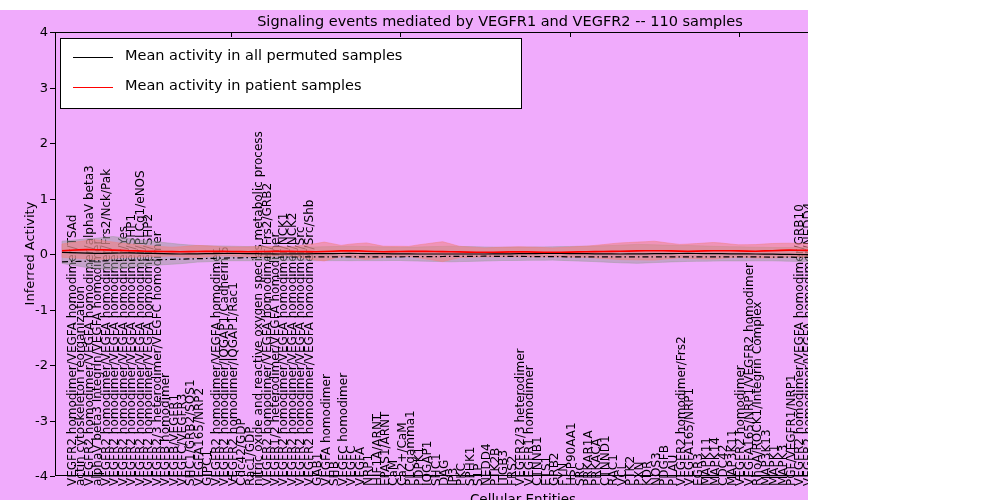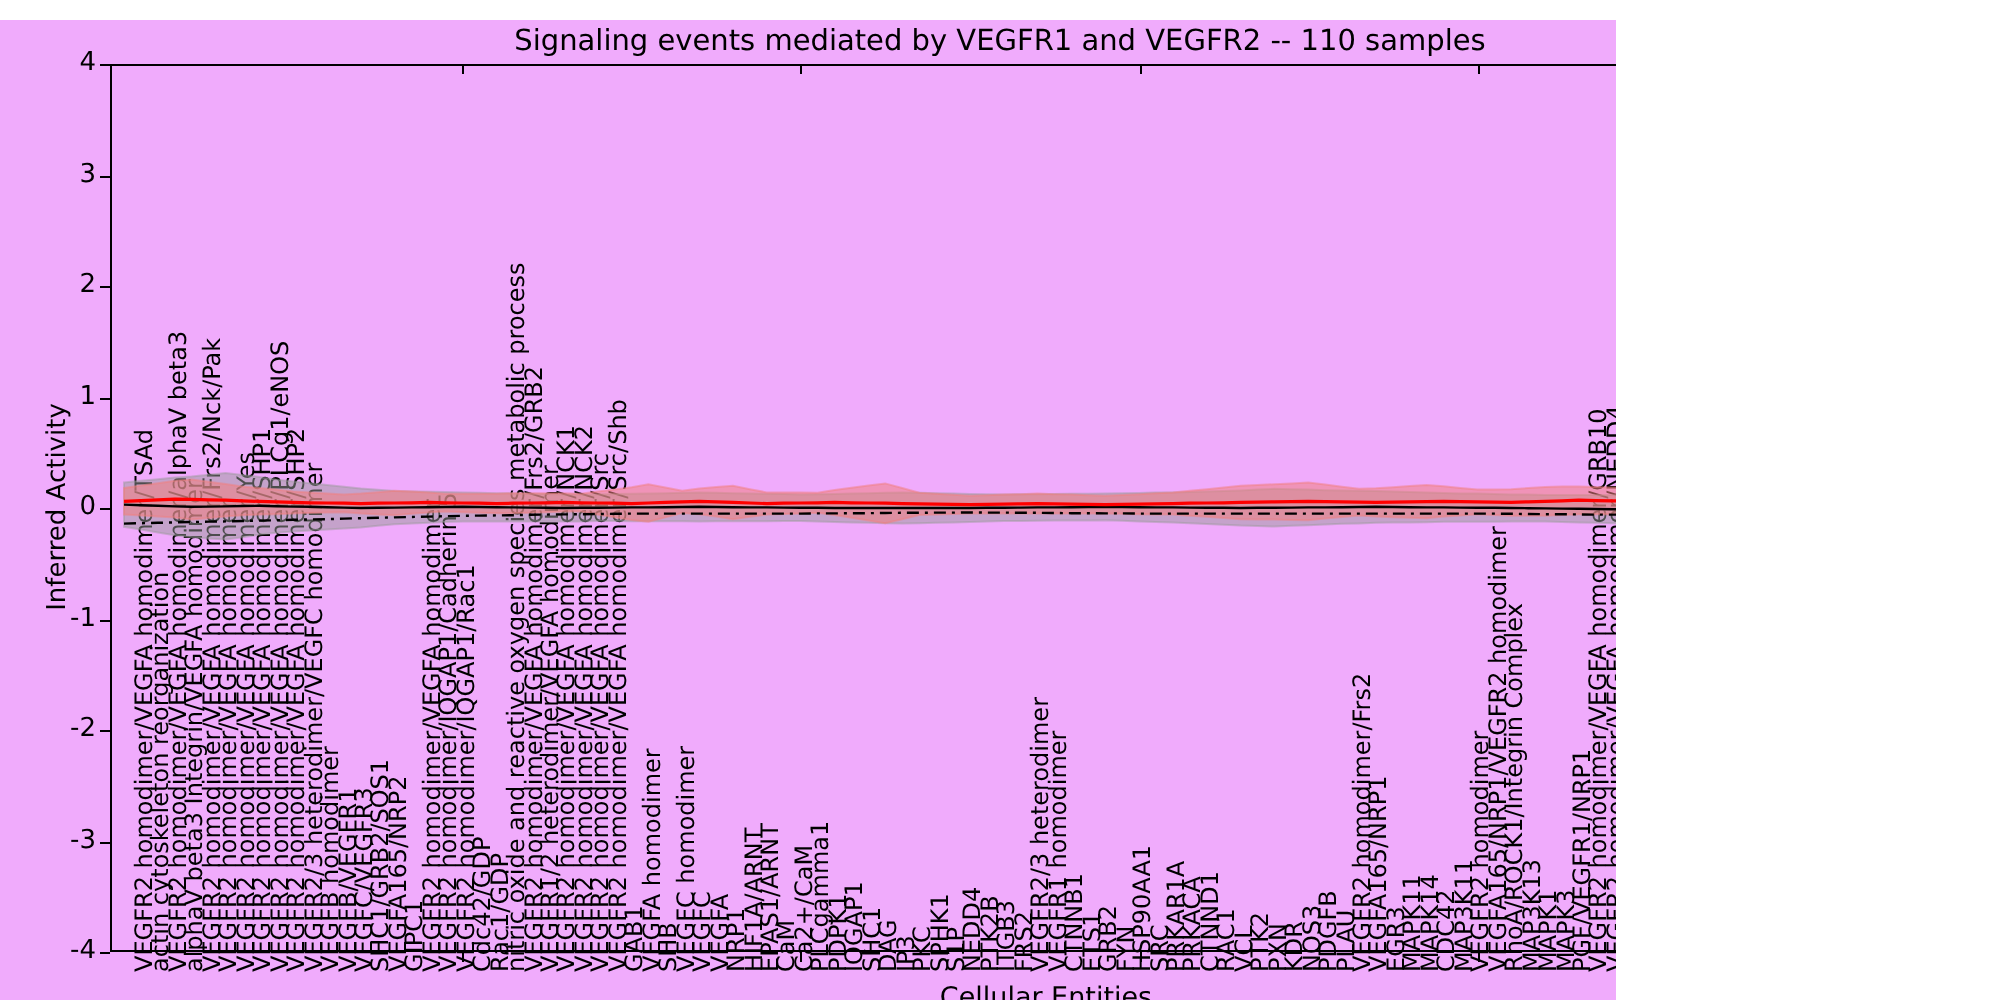--- a/index.html
+++ b/index.html
@@ -188,13 +188,23 @@
     </div>
 
   <svg class="plot" width="1000" height="500">
       <path d="M62.0,231.2L70.5,230.4L78.9,229.6L87.4,228.7L95.8,228.3L104.3,227.4L112.8,226.5L121.2,227.5L129.7,228.5L138.1,229.8L146.6,230.7L155.0,231.6L163.5,232.5L172.0,233.4L180.4,234.3L188.9,234.9L197.3,235.5L205.8,235.7L214.3,235.9L222.7,236.0L231.2,236.2L239.6,236.4L248.1,236.6L256.6,236.7L265.0,236.9L273.5,237.0L281.9,237.2L290.4,237.2L298.8,237.2L307.3,237.0L315.8,236.9L324.2,236.7L332.7,236.6L341.1,236.4L349.6,236.2L358.1,236.4L366.5,236.6L375.0,236.7L383.4,236.9L391.9,237.0L400.3,237.2L408.8,237.1L417.3,237.0L425.7,236.8L434.2,236.6L442.6,236.4L451.1,236.2L459.6,236.4L468.0,236.6L476.5,236.8L484.9,237.0L493.4,237.1L501.9,237.2L510.3,237.1L518.8,237.1L527.2,237.0L535.7,236.9L544.1,236.9L552.6,236.8L561.1,236.6L569.5,236.5L578.0,236.3L586.4,236.2L594.9,236.0L603.4,235.8L611.8,235.5L620.3,235.2L628.7,234.8L637.2,234.4L645.7,234.6L654.1,234.8L662.6,235.1L671.0,235.3L679.5,235.4L687.9,235.5L696.4,235.7L704.9,236.0L713.3,236.3L721.8,236.5L730.2,236.7L738.7,236.8L747.2,237.0L755.6,237.2L764.1,237.3L772.5,237.5L781.0,237.5L789.4,237.5L797.9,237.5L806.4,237.5L814.8,237.6L823.3,237.7L831.7,238.0L840.2,238.3L848.7,238.5L857.1,238.8L865.6,239.1L874.0,239.4L882.5,239.5L891.0,239.6L899.4,239.7L907.9,239.7L916.3,239.8L924.8,239.8L933.2,240.0L941.7,240.1L950.2,240.0L958.6,239.9L967.1,239.8L975.5,239.7L984.0,239.6L984.0,254.0L975.5,254.1L967.1,254.2L958.6,254.3L950.2,254.4L941.7,254.5L933.2,254.4L924.8,254.3L916.3,254.0L907.9,253.8L899.4,253.5L891.0,253.3L882.5,253.0L874.0,252.7L865.6,252.6L857.1,252.5L848.7,252.4L840.2,252.3L831.7,252.2L823.3,252.1L814.8,251.9L806.4,251.6L797.9,251.4L789.4,251.2L781.0,251.0L772.5,250.8L764.1,250.8L755.6,250.8L747.2,250.9L738.7,250.9L730.2,250.9L721.8,250.9L713.3,251.1L704.9,251.2L696.4,251.3L687.9,251.4L679.5,251.7L671.0,251.9L662.6,252.3L654.1,252.6L645.7,252.9L637.2,253.3L628.7,253.0L620.3,252.8L611.8,252.4L603.4,252.0L594.9,251.6L586.4,251.3L578.0,251.0L569.5,250.7L561.1,250.4L552.6,250.1L544.1,250.2L535.7,250.2L527.2,250.3L518.8,250.4L510.3,250.5L501.9,250.5L493.4,250.8L484.9,251.0L476.5,251.2L468.0,251.4L459.6,251.6L451.1,251.8L442.6,251.6L434.2,251.4L425.7,251.2L417.3,251.0L408.8,250.8L400.3,250.5L391.9,250.5L383.4,250.6L375.0,250.6L366.5,250.6L358.1,250.6L349.6,250.7L341.1,250.6L332.7,250.6L324.2,250.6L315.8,250.6L307.3,250.5L298.8,250.5L290.4,250.7L281.9,250.8L273.5,250.8L265.0,250.8L256.6,250.7L248.1,250.7L239.6,250.7L231.2,250.7L222.7,251.0L214.3,251.4L205.8,251.8L197.3,252.1L188.9,252.9L180.4,253.7L172.0,254.2L163.5,254.7L155.0,255.3L146.6,255.8L138.1,256.4L129.7,257.3L121.2,258.6L112.8,259.8L104.3,259.2L95.8,258.6L87.4,257.6L78.9,256.2L70.5,254.8L62.0,253.4Z" fill="#999999" fill-opacity="0.5" stroke="#999999" stroke-opacity="0.45"></path>
       <path d="M62.0,234.0L70.5,232.8L78.9,231.6L87.4,230.4L95.8,229.8L104.3,230.9L112.8,232.0L121.2,233.2L129.7,234.0L138.1,234.8L146.6,235.7L155.0,236.2L163.5,236.7L172.0,237.2L180.4,236.8L188.9,236.1L197.3,235.4L205.8,235.8L214.3,236.2L222.7,236.9L231.2,236.9L239.6,236.9L248.1,236.9L256.6,236.6L265.0,236.6L273.5,236.6L281.9,236.6L290.4,236.9L298.8,235.8L307.3,234.7L315.8,233.6L324.2,232.1L332.7,233.7L341.1,235.4L349.6,234.2L358.1,233.5L366.5,232.9L375.0,234.6L383.4,236.2L391.9,236.3L400.3,236.3L408.8,236.4L417.3,235.0L425.7,233.9L434.2,232.8L442.6,231.7L451.1,234.0L459.6,236.4L468.0,236.9L476.5,237.4L484.9,237.9L493.4,237.6L501.9,237.3L510.3,237.1L518.8,236.8L527.2,237.1L535.7,237.3L544.1,237.6L552.6,237.9L561.1,237.5L569.5,237.1L578.0,236.6L586.4,236.2L594.9,235.4L603.4,234.6L611.8,233.7L620.3,232.9L628.7,232.5L637.2,232.1L645.7,231.7L654.1,231.2L662.6,232.3L671.0,233.4L679.5,234.4L687.9,234.1L696.4,233.6L704.9,233.0L713.3,232.5L721.8,233.1L730.2,234.0L738.7,234.8L747.2,234.7L755.6,234.6L764.1,234.0L772.5,233.5L781.0,233.3L789.4,233.2L797.9,233.5L806.4,233.7L814.8,234.1L823.3,234.6L831.7,234.6L840.2,234.6L848.7,234.0L857.1,233.5L865.6,233.0L874.0,232.6L882.5,232.3L891.0,232.1L899.4,231.8L907.9,231.5L916.3,231.7L924.8,231.8L933.2,231.9L941.7,232.1L950.2,231.7L958.6,231.3L967.1,231.3L975.5,231.3L984.0,231.2L984.0,245.7L975.5,245.3L967.1,244.9L958.6,244.4L950.2,244.4L941.7,244.3L933.2,244.7L924.8,245.1L916.3,245.5L907.9,245.9L899.4,245.9L891.0,245.9L882.5,245.9L874.0,245.9L865.6,245.8L857.1,245.7L848.7,245.7L840.2,245.7L831.7,246.2L823.3,246.8L814.8,246.9L806.4,247.1L797.9,247.1L789.4,247.1L781.0,247.5L772.5,247.9L764.1,247.9L755.6,247.9L747.2,247.5L738.7,247.1L730.2,247.7L721.8,248.3L713.3,249.1L704.9,248.9L696.4,248.6L687.9,248.3L679.5,247.7L671.0,248.5L662.6,249.3L654.1,250.1L645.7,250.0L637.2,249.8L628.7,249.7L620.3,249.6L611.8,249.0L603.4,248.4L594.9,247.9L586.4,247.3L578.0,247.2L569.5,247.1L561.1,246.9L552.6,246.8L544.1,246.8L535.7,246.8L527.2,246.8L518.8,246.8L510.3,246.8L501.9,246.8L493.4,246.8L484.9,246.8L476.5,247.0L468.0,247.2L459.6,247.5L451.1,249.6L442.6,251.6L434.2,250.2L425.7,248.9L417.3,247.5L408.8,246.4L400.3,246.7L391.9,247.0L383.4,247.3L375.0,248.4L366.5,249.6L358.1,248.3L349.6,247.1L341.1,246.5L332.7,248.7L324.2,250.9L315.8,250.0L307.3,248.6L298.8,247.2L290.4,245.8L281.9,245.8L273.5,246.1L265.0,246.4L256.6,246.6L248.1,246.6L239.6,246.4L231.2,246.1L222.7,245.8L214.3,246.2L205.8,246.9L197.3,247.6L188.9,247.2L180.4,246.8L172.0,246.1L163.5,246.3L155.0,246.5L146.6,246.8L138.1,247.1L129.7,247.3L121.2,247.6L112.8,248.3L104.3,249.0L95.8,249.7L87.4,248.7L78.9,248.3L70.5,247.8L62.0,247.3Z" fill="#f08080" fill-opacity="0.55" stroke="#f08080" stroke-opacity="0.49500000000000005"></path>
       <polyline points="62.0,251.8 70.5,251.6 78.9,251.4 87.4,251.2 95.8,251.0 104.3,250.8 112.8,250.7 121.2,250.5 129.7,250.3 138.1,250.1 146.6,249.9 155.0,249.7 163.5,249.6 172.0,249.3 180.4,249.1 188.9,248.9 197.3,248.7 205.8,248.5 214.3,248.3 222.7,248.1 231.2,247.9 239.6,247.8 248.1,247.7 256.6,247.6 265.0,247.4 273.5,247.3 281.9,247.2 290.4,247.1 298.8,247.0 307.3,246.9 315.8,246.8 324.2,246.8 332.7,246.8 341.1,246.8 349.6,246.8 358.1,246.8 366.5,246.8 375.0,246.8 383.4,246.8 391.9,246.8 400.3,246.8 408.8,246.7 417.3,246.7 425.7,246.6 434.2,246.6 442.6,246.5 451.1,246.4 459.6,246.4 468.0,246.3 476.5,246.3 484.9,246.2 493.4,246.3 501.9,246.3 510.3,246.4 518.8,246.4 527.2,246.5 535.7,246.6 544.1,246.6 552.6,246.7 561.1,246.7 569.5,246.8 578.0,246.8 586.4,246.8 594.9,246.8 603.4,246.8 611.8,246.8 620.3,246.8 628.7,246.8 637.2,246.8 645.7,246.8 654.1,246.8 662.6,246.8 671.0,246.8 679.5,246.8 687.9,246.8 696.4,246.8 704.9,246.8 713.3,246.8 721.8,246.8 730.2,246.8 738.7,246.8 747.2,246.8 755.6,246.9 764.1,247.0 772.5,247.1 781.0,247.1 789.4,247.2 797.9,247.3 806.4,247.3 814.8,247.4 823.3,247.5 831.7,247.5 840.2,247.6 848.7,247.7 857.1,247.7 865.6,247.8 874.0,247.9 882.5,248.0 891.0,248.0 899.4,248.1 907.9,248.2 916.3,248.3 924.8,248.4 933.2,248.4 941.7,248.4 950.2,248.4 958.6,248.4 967.1,248.4 975.5,248.4 984.0,248.4" fill="none" stroke="#000000" stroke-width="1.2" stroke-dasharray="6 3 1.5 3"></polyline>
       <polyline points="62.0,242.3 70.5,242.6 78.9,242.9 87.4,243.2 95.8,243.4 104.3,243.3 112.8,243.2 121.2,243.0 129.7,242.9 138.1,243.1 146.6,243.3 155.0,243.4 163.5,243.6 172.0,243.8 180.4,244.0 188.9,243.9 197.3,243.8 205.8,243.7 214.3,243.6 222.7,243.5 231.2,243.4 239.6,243.5 248.1,243.6 256.6,243.7 265.0,243.8 273.5,243.9 281.9,244.0 290.4,243.9 298.8,243.9 307.3,243.8 315.8,243.7 324.2,243.7 332.7,243.6 341.1,243.5 349.6,243.4 358.1,243.5 366.5,243.6 375.0,243.7 383.4,243.7 391.9,243.8 400.3,243.9 408.8,243.9 417.3,244.0 425.7,244.0 434.2,244.0 442.6,244.0 451.1,244.0 459.6,244.0 468.0,244.0 476.5,244.0 484.9,244.0 493.4,243.9 501.9,243.9 510.3,243.8 518.8,243.7 527.2,243.7 535.7,243.6 544.1,243.5 552.6,243.4 561.1,243.5 569.5,243.6 578.0,243.7 586.4,243.7 594.9,243.8 603.4,243.9 611.8,243.9 620.3,244.0 628.7,243.9 637.2,243.9 645.7,243.8 654.1,243.7 662.6,243.7 671.0,243.6 679.5,243.5 687.9,243.4 696.4,243.5 704.9,243.6 713.3,243.7 721.8,243.7 730.2,243.8 738.7,243.9 747.2,243.9 755.6,244.0 764.1,244.1 772.5,244.2 781.0,244.3 789.4,244.4 797.9,244.5 806.4,244.6 814.8,244.7 823.3,244.9 831.7,245.1 840.2,245.3 848.7,245.5 857.1,245.7 865.6,245.8 874.0,246.0 882.5,246.2 891.0,246.4 899.4,246.6 907.9,246.8 916.3,246.9 924.8,247.1 933.2,247.2 941.7,247.3 950.2,247.2 958.6,247.1 967.1,247.0 975.5,246.9 984.0,246.8" fill="none" stroke="#000000" stroke-width="1.2"></polyline>
       <polyline points="62.0,240.7 70.5,240.3 78.9,239.9 87.4,239.6 95.8,239.7 104.3,239.9 112.8,240.1 121.2,240.4 129.7,240.7 138.1,240.9 146.6,241.2 155.0,241.4 163.5,241.5 172.0,241.6 180.4,241.8 188.9,241.6 197.3,241.5 205.8,241.4 214.3,241.2 222.7,241.4 231.2,241.5 239.6,241.6 248.1,241.8 256.6,241.6 265.0,241.5 273.5,241.4 281.9,241.2 290.4,241.4 298.8,241.5 307.3,241.6 315.8,241.8 324.2,241.5 332.7,241.2 341.1,240.9 349.6,240.7 358.1,240.9 366.5,241.2 375.0,241.5 383.4,241.8 391.9,241.6 400.3,241.5 408.8,241.4 417.3,241.2 425.7,241.4 434.2,241.5 442.6,241.6 451.1,241.8 459.6,241.9 468.0,242.1 476.5,242.2 484.9,242.3 493.4,242.2 501.9,242.1 510.3,241.9 518.8,241.8 527.2,241.9 535.7,242.1 544.1,242.2 552.6,242.3 561.1,242.2 569.5,242.1 578.0,241.9 586.4,241.8 594.9,241.6 603.4,241.5 611.8,241.4 620.3,241.2 628.7,241.1 637.2,240.9 645.7,240.8 654.1,240.7 662.6,240.8 671.0,240.9 679.5,241.1 687.9,241.2 696.4,241.1 704.9,240.9 713.3,240.8 721.8,240.7 730.2,240.8 738.7,240.9 747.2,241.1 755.6,241.2 764.1,240.9 772.5,240.7 781.0,240.4 789.4,240.1 797.9,240.3 806.4,240.4 814.8,240.5 823.3,240.7 831.7,240.4 840.2,240.1 848.7,239.8 857.1,239.6 865.6,239.4 874.0,239.3 882.5,239.1 891.0,239.0 899.4,238.9 907.9,238.7 916.3,238.6 924.8,238.4 933.2,238.3 941.7,238.2 950.2,238.0 958.6,237.9 967.1,238.1 975.5,238.3 984.0,238.4" fill="none" stroke="#ff0000" stroke-width="1.6"></polyline>
     </svg>
 
+  <div class="legend">
+    <div class="legrow" style="top:8px;">
+      <div class="legline" id="leg0" style="border-top-color: rgb(0, 0, 0);"></div>
+      <div class="leglabel">Mean activity in all permuted samples</div>
+    </div>
+    <div class="legrow" style="top:38px;">
+      <div class="legline" id="leg1" style="border-top-color: rgb(255, 0, 0);"></div>
+      <div class="leglabel">Mean activity in patient samples</div>
+    </div>
+  </div>
 </div>
 
 </body></html>

